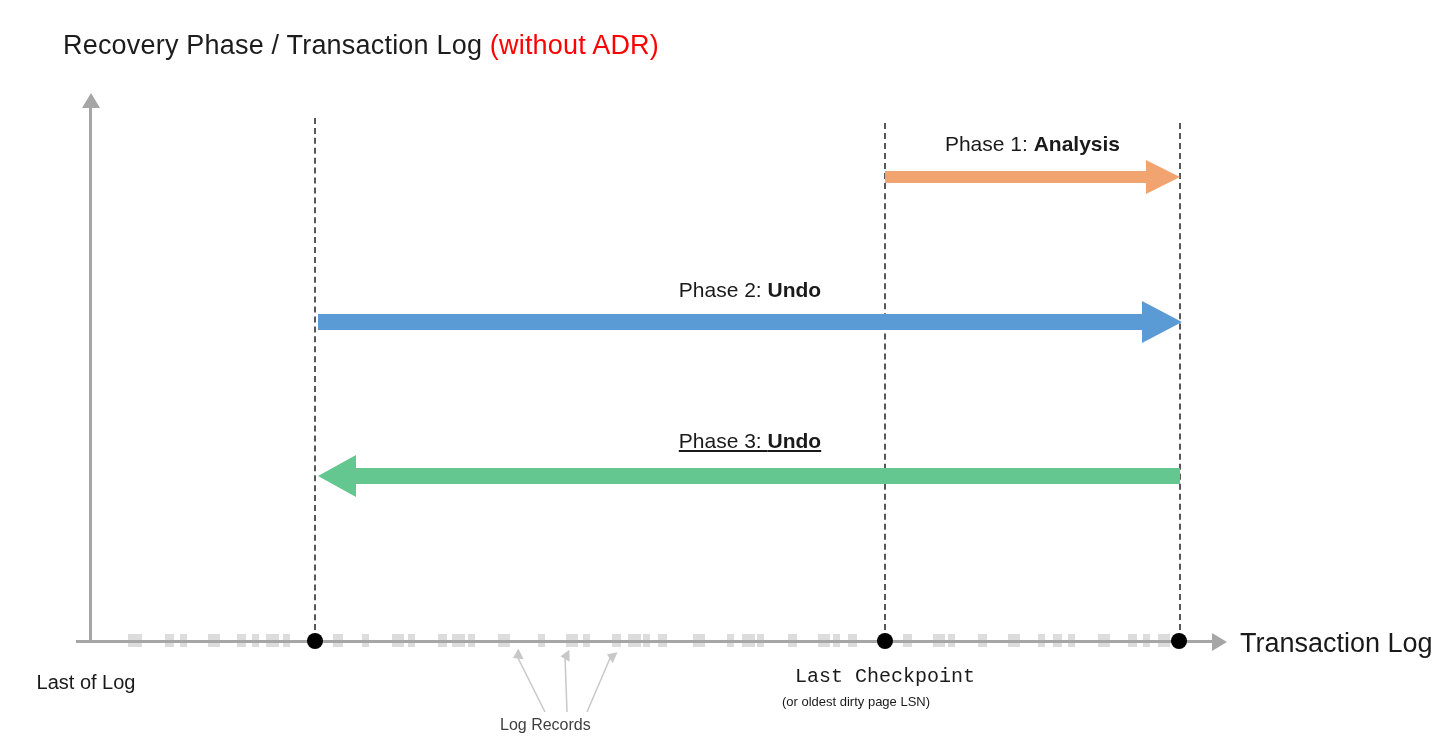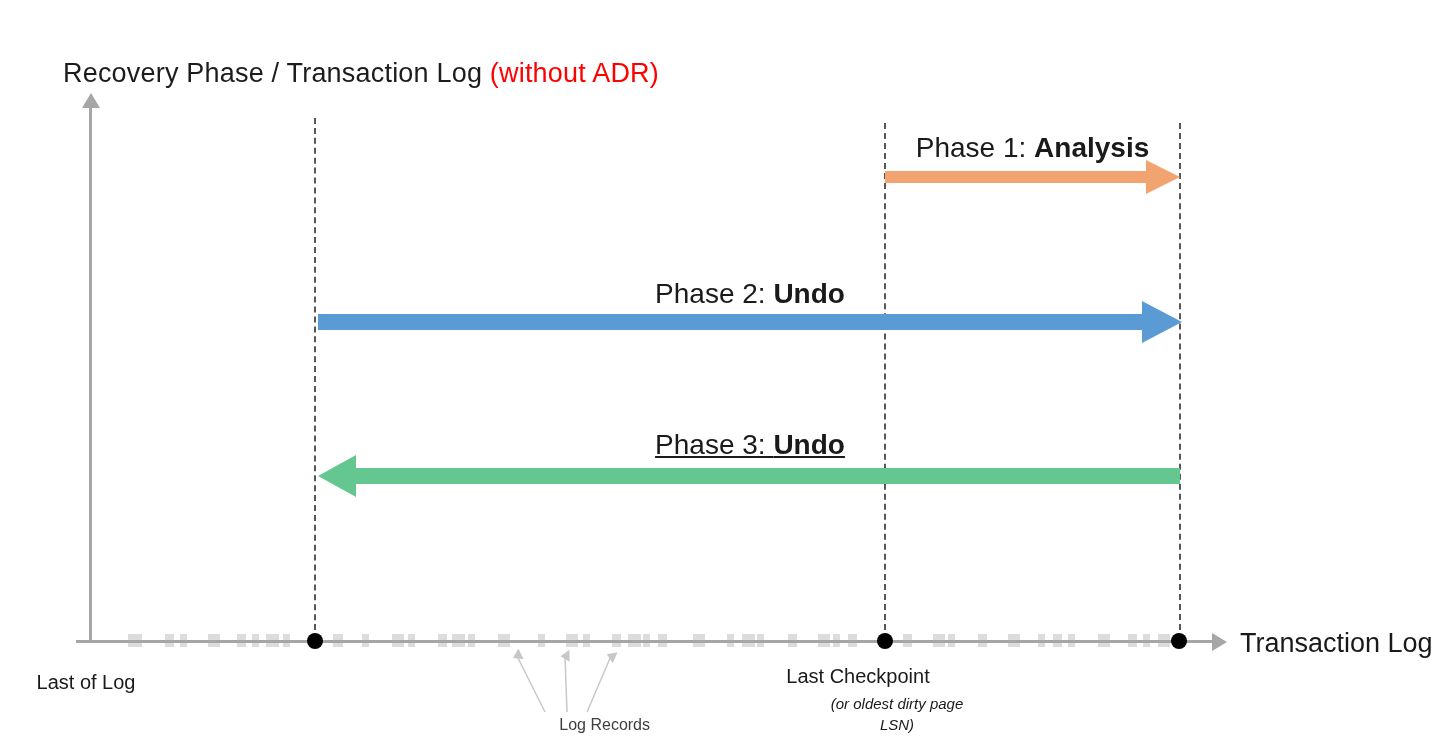--- a/index.html
+++ b/index.html
@@ -14,21 +14,20 @@
 
   
   .title {
     position: absolute;
     left: 63px; top: 30px;
     font-size: 27px;
     color: #1c1c1c;
     letter-spacing: 0.2px;
     white-space: nowrap;
     z-index: 6;
-    margin-top: 28px;
   }
   .title-red { color: #ff0000; }
 
   
   .vaxis {
     position: absolute;
     left: 89px; top: 106px;
     width: 3px; height: 537px;
     background: #a6a6a6;
     z-index: 2;
@@ -93,21 +92,21 @@
 
   
   .phase-arrow { position: absolute; z-index: 4; }
   .arrow-1 { left: 885px; top: 157px; }
   .arrow-2 { left: 318px; top: 300px; }
   .arrow-3 { left: 318px; top: 454px; }
 
   .phase-label {
     position: absolute;
     text-align: center;
-    font-size: 28px;
+    font-size: 21px;
     color: #1a1a1a;
     z-index: 6;
     white-space: nowrap;
   }
   .phase-label b { font-weight: bold; }
   .plabel-1 { left: 885px; top: 132px; width: 295px; }
   .plabel-2 { left: 318px; top: 278px; width: 864px; }
   .plabel-3 { left: 318px; top: 429px; width: 864px; text-decoration: underline; }
 
   
@@ -116,31 +115,31 @@
     font-size: 20px;
     color: #1a1a1a;
     text-align: center;
     z-index: 6;
   }
   .lbl-start { left: 6px; top: 671px; width: 160px; }
   .lbl-translog { left: 1240px; top: 628px; width: 200px; text-align: left; font-size: 27px; }
 
   .lbl-oldest { left: 175px; top: 665px; width: 280px; }
   .lbl-oldest-sub { left: 175px; top: 692px; width: 280px; }
-  .lbl-checkpoint { left: 758px; top: 665px; width: 200px; }
+  .lbl-checkpoint { left: 785px; top: 665px; width: 200px; font-family: Liberation Mono, monospace; }
   .lbl-checkpoint-sub {
-    left: 812px; top: 693px; width: 170px;
-    font-size: 15px; font-style: italic; line-height: 1.4;
+    left: 771px; top: 693px; width: 170px;
+    font-size: 13px; line-height: 1.4;
   }
   .lbl-endlog { left: 1080px; top: 665px; width: 200px; }
 
   .lbl-logrecords {
     position: absolute;
     left: 500px; top: 716px; width: 150px;
-    text-align: right;
+    text-align: left;
     font-size: 16px;
     color: #3f3f3f;
     z-index: 6;
   }
   .pointer-svg { position: absolute; left: 495px; top: 646px; z-index: 3; }
 </style>
 </head>
 <body>
 
 <div class="canvas">

